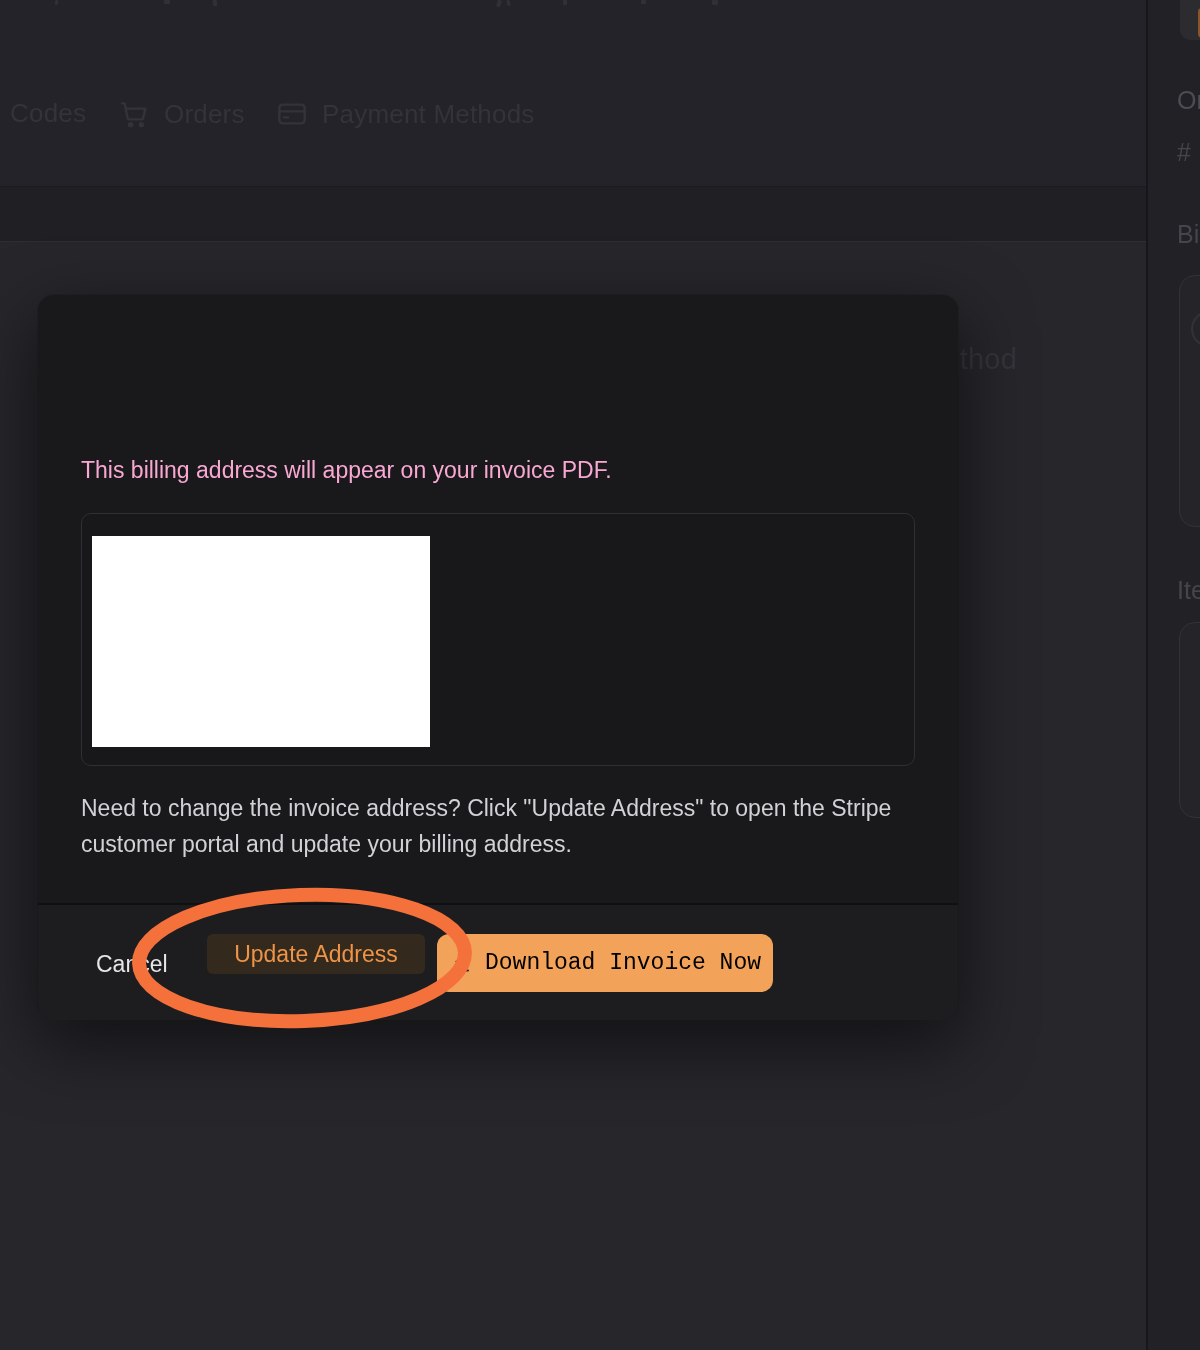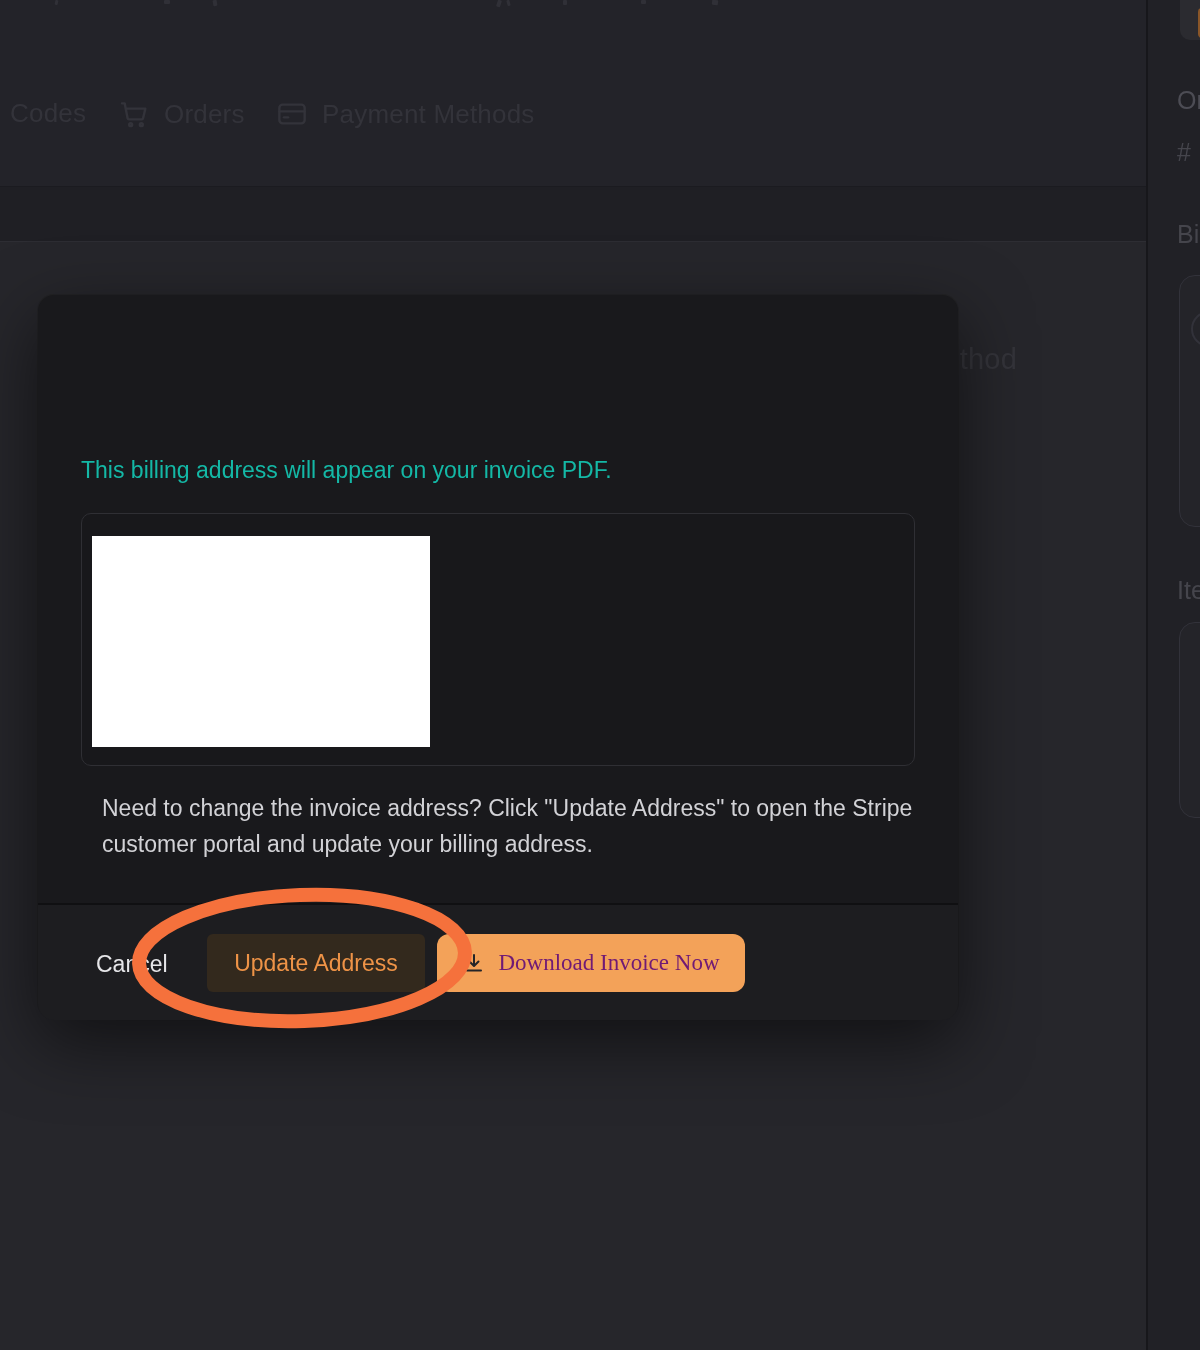--- a/index.html
+++ b/index.html
@@ -39,44 +39,44 @@
     box-shadow:0 24px 70px rgba(0,0,0,.55), 0 0 0 1px #232326;
     z-index:10;
   }
   #modal-header{position:absolute;left:0;top:0;width:100%;height:113px;border-bottom:2px solid #101012;}
   #modal-title{position:absolute;left:43px;top:42px;color:#fafafa;font-size:27px;font-weight:700;letter-spacing:.2px;}
   #modal-close{
     position:absolute;left:834px;top:33px;width:54px;height:54px;
     background:#272729;border:none;border-radius:14px;cursor:pointer;
     display:flex;align-items:center;justify-content:center;padding:0;
   }
-  #modal-desc{position:absolute;left:43px;top:162px;color:#14b8a6;font-size:23px;}
+  #modal-desc{position:absolute;left:43px;top:162px;color:#f9a8d4;font-size:23px;}
   #address-box{
     position:absolute;left:43px;top:218px;width:832px;height:251px;
     background:#18181b;border:1px solid #2f2f34;border-radius:10px;
   }
   #redacted-address{position:absolute;left:10px;top:22px;width:338px;height:211px;background:#ffffff;}
-  #modal-help{position:absolute;left:43px;top:495px;width:836px;color:#d2d2d6;font-size:23px;line-height:36px;margin-left:21px;}
+  #modal-help{position:absolute;left:43px;top:495px;width:836px;color:#d2d2d6;font-size:23px;line-height:36px;}
   #modal-footer{
     position:absolute;left:0;top:608px;width:100%;height:115px;
     background:#1d1d20;border-top:2px solid #101012;border-radius:0 0 16px 16px;
   }
   #cancel-button{
     position:absolute;left:48px;top:36px;background:none;border:none;cursor:pointer;
     color:#e6e6e9;font-size:23px;font-family:inherit;padding:10px;
   }
   #update-address-button{
-    position:absolute;left:169px;top:29px;width:218px;height:58px;
+    position:absolute;left:169px;top:29px;width:218px;height:40px;
     background:#33291d;border:none;border-radius:6px;cursor:pointer;
     color:#ee9347;font-size:23px;font-family:inherit;
   }
   #download-invoice-button{
-    position:absolute;left:399px;top:29px;width:308px;height:58px;
+    position:absolute;left:399px;top:29px;width:336px;height:58px;
     background:#f3a259;border:none;border-radius:12px;cursor:pointer;
-    color:#701a75;font-size:23px;font-weight:500;font-family:Liberation Serif, serif;
+    color:#000000;font-size:23px;font-weight:500;font-family:Liberation Mono, monospace;
     display:flex;align-items:center;justify-content:center;gap:12px;
   }
   #annotation-svg{position:absolute;left:0;top:0;width:1200px;height:1350px;z-index:20;pointer-events:none;}
 </style>
 </head>
 <body>
 
 <div class="abs" id="bg-top-band"></div>
 <div class="abs" id="bg-band2"></div>
 <div class="abs" id="bg-main"></div>

